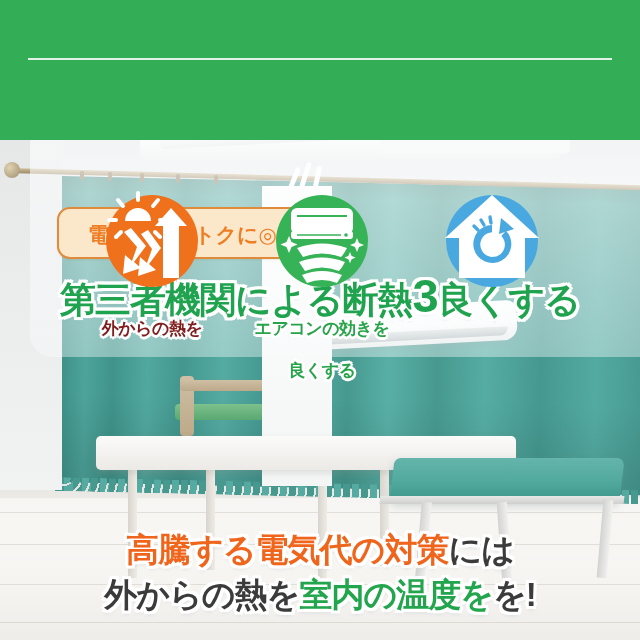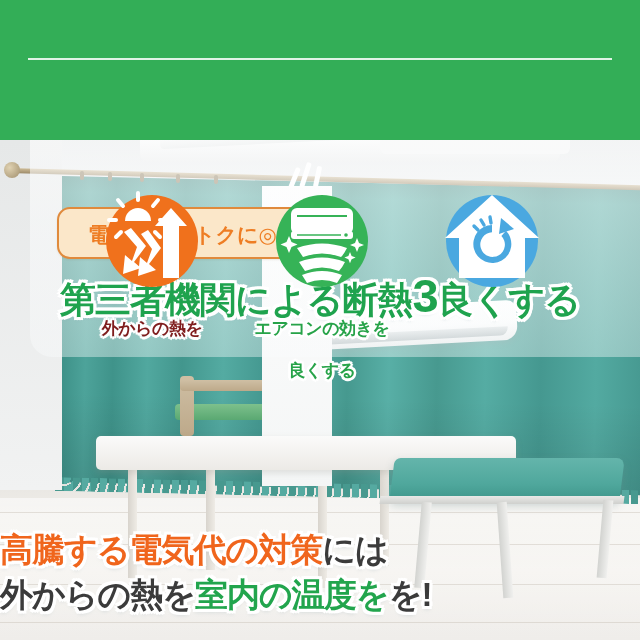--- a/index.html
+++ b/index.html
@@ -284,21 +284,21 @@
   .lab-1 { color:#7f1d1d;
     text-shadow:-2px -2px 0 #fff,2px -2px 0 #fff,-2px 2px 0 #fff,2px 2px 0 #fff,-2.6px 0 0 #fff,2.6px 0 0 #fff,0 -2.6px 0 #fff,0 2.6px 0 #fff; }
   .lab-2 { color:#27a349;
     text-shadow:-2px -2px 0 #fff,2px -2px 0 #fff,-2px 2px 0 #fff,2px 2px 0 #fff,-2.6px 0 0 #fff,2.6px 0 0 #fff,0 -2.6px 0 #fff,0 2.6px 0 #fff; }
   .lab-3 { color:#3ba0de;
     text-shadow:-2px -2px 0 #fff,2px -2px 0 #fff,-2px 2px 0 #fff,2px 2px 0 #fff,-2.6px 0 0 #fff,2.6px 0 0 #fff,0 -2.6px 0 #fff,0 2.6px 0 #fff; }
 
   
   .bottom-lines {
     position:absolute; left:0; top:527px; width:640px;
-    z-index:35;
+    text-align:center; z-index:35;
     white-space:nowrap;
   }
   .bl {
     font-size:33px; font-weight:bold; line-height:45px;
     letter-spacing:-1px;
     text-shadow:
       -2.6px -2.6px 0 #fff, 2.6px -2.6px 0 #fff, -2.6px 2.6px 0 #fff, 2.6px 2.6px 0 #fff,
       -3.4px 0 0 #fff, 3.4px 0 0 #fff, 0 -3.4px 0 #fff, 0 3.4px 0 #fff,
       0 3px 4px rgba(140,160,170,0.4);
   }

